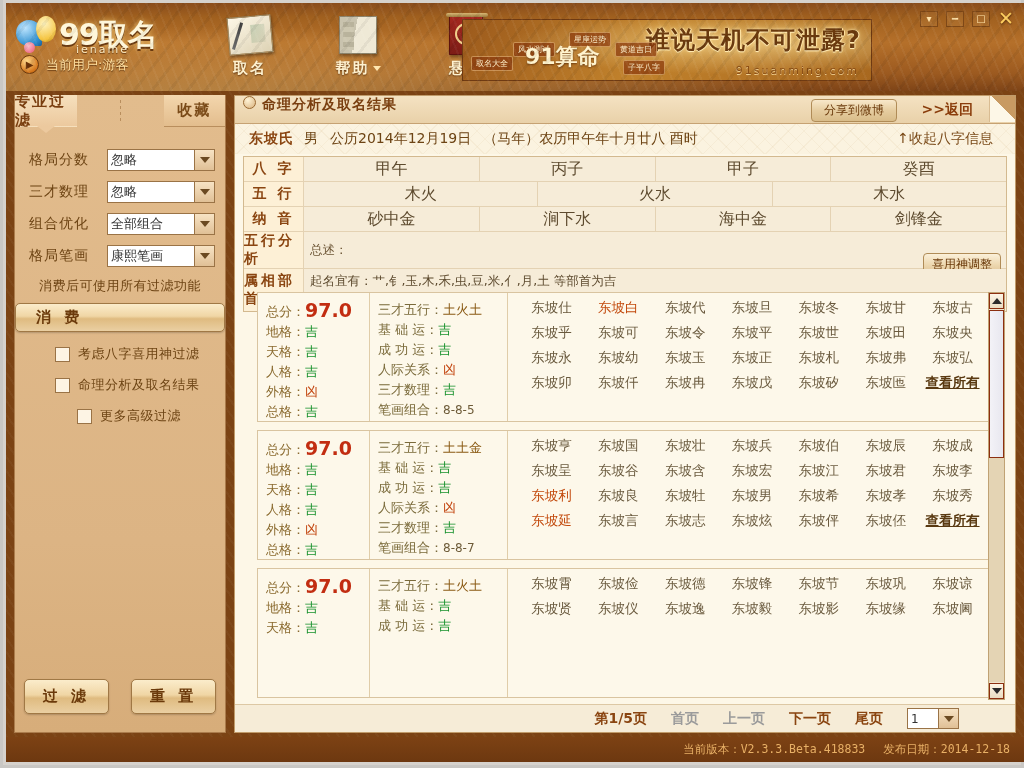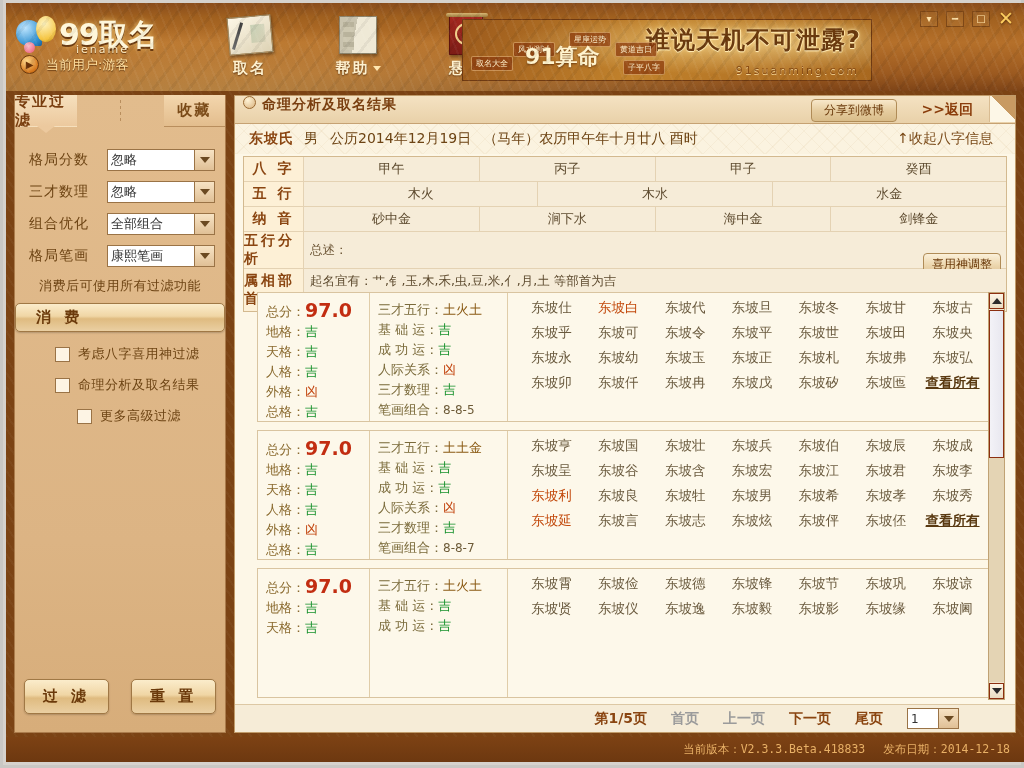--- a/index.html
+++ b/index.html
@@ -218,21 +218,21 @@
   .tblbox{margin:2px 8px 0 8px;border:1px solid #d3b98f;background:#fffaf0;}
   .trow{display:flex;border-bottom:1px solid #e4d2b3;}
   .trow:last-child{border-bottom:none;}
   .tlabel{
     width:60px;min-height:24px;display:flex;align-items:center;justify-content:center;
     font-size:14px;font-weight:bold;color:#8a4511;background:#fdf0d6;
     border-right:1px solid #e4d2b3;letter-spacing:3px;
   }
   .tcell{
     flex:1;display:flex;align-items:center;justify-content:center;
-    font-size:13px;color:#5d4a2e;background:#f6ecd8;border-right:1px solid #e4d2b3;min-height:24px;
+    font-size:16px;color:#5d4a2e;background:#f6ecd8;border-right:1px solid #e4d2b3;min-height:24px;
   }
   .tcell:last-child{border-right:none;}
   .tfree{
     flex:1;display:flex;align-items:center;font-size:12.5px;color:#5d4a2e;background:#f6ecd8;
     padding:2px 6px;min-height:26px;position:relative;
   }
   .tfree .sum{color:#6d5636;margin-right:4px;}
   .tfree .red{color:#cc1b12;letter-spacing:0;}
   .xybtn{
     position:absolute;right:5px;top:21px;padding:2px 8px;font-size:12px;color:#6b3a0b;
@@ -452,22 +452,22 @@
         <div class="trow">
           <div class="tlabel">八 字</div>
           <div class="tcell">甲午</div>
           <div class="tcell">丙子</div>
           <div class="tcell">甲子</div>
           <div class="tcell">癸酉</div>
         </div>
         <div class="trow">
           <div class="tlabel">五 行</div>
           <div class="tcell">木火</div>
+          <div class="tcell">火水</div>
           <div class="tcell">木水</div>
-          <div class="tcell">水金</div>
         </div>
         <div class="trow">
           <div class="tlabel">纳 音</div>
           <div class="tcell">砂中金</div>
           <div class="tcell">涧下水</div>
           <div class="tcell">海中金</div>
           <div class="tcell">剑锋金</div>
         </div>
         <div class="trow">
           <div class="tlabel">五行分析</div>

